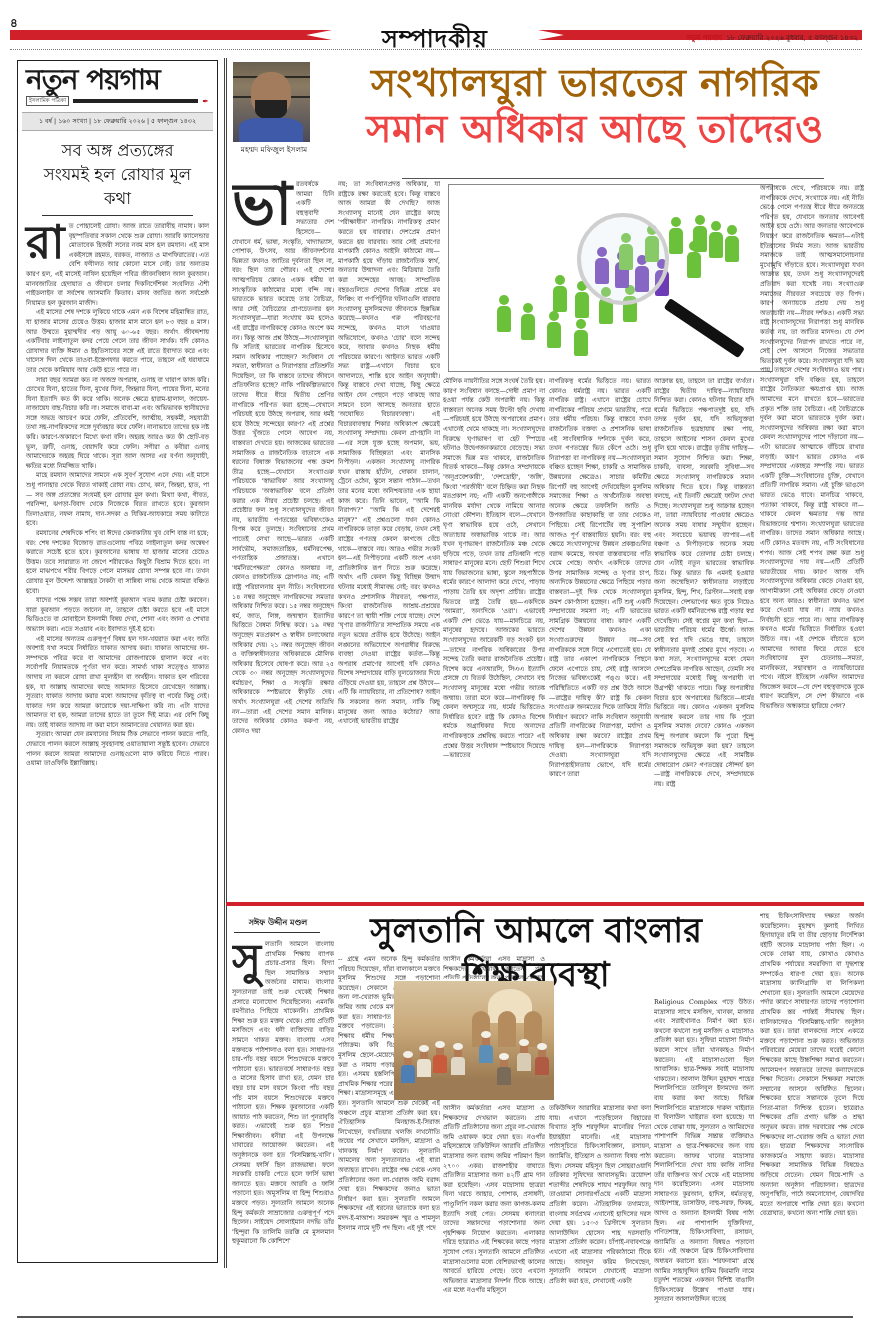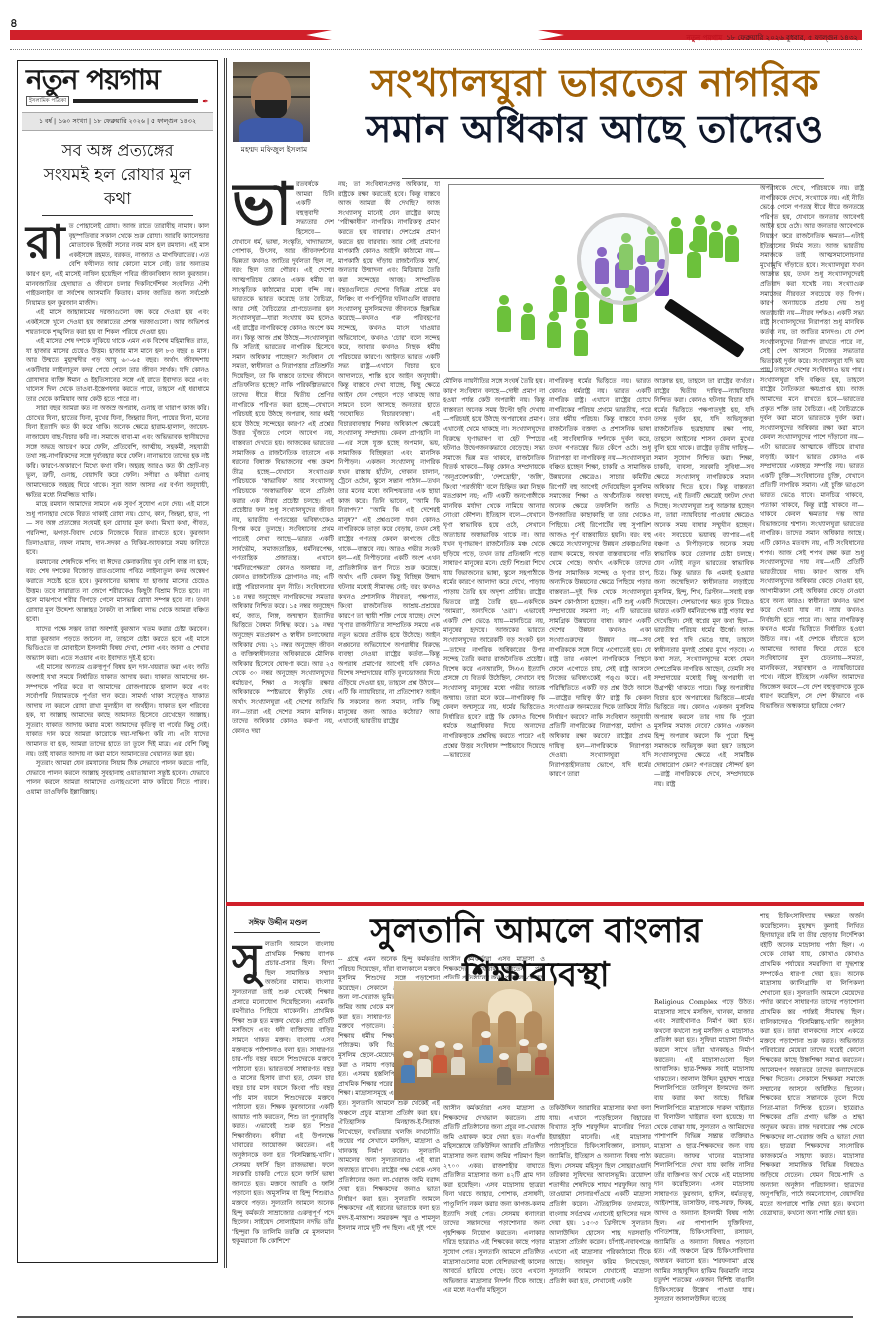--- a/index.html
+++ b/index.html
@@ -37,21 +37,21 @@
   .vsep{position:absolute;top:58px;left:224px;width:3px;height:1210px;border-left:1px solid #444;border-right:1px solid #444}
 
   
   .photo{position:absolute;left:233px;top:62px;width:77px;height:80px;background:linear-gradient(#6a5f4f,#8a7b62 30%,#4a4a59);overflow:hidden}
   .photo .shelf{position:absolute;left:0;right:0;height:2px;background:#2d2a26}
   .photo .face{position:absolute;left:18px;top:10px;width:40px;height:44px;border-radius:45% 45% 40% 40%;background:#a37c5e}
   .photo .beard{position:absolute;left:22px;top:38px;width:32px;height:20px;border-radius:0 0 50% 50%;background:#222}
   .photo .shirt{position:absolute;left:6px;top:56px;width:64px;height:30px;border-radius:30% 30% 0 0;background:#3e5aa8}
   .byline{position:absolute;left:230px;top:144px;width:88px;font-size:7.4px;text-align:center}
   .headline1{position:absolute;left:325px;top:60px;width:540px;font-size:38px;line-height:46px;color:#a16207;text-align:center;letter-spacing:0.5px}
-  .headline2{position:absolute;left:325px;top:106px;width:540px;font-size:38px;line-height:46px;color:#0f172a;text-align:center;letter-spacing:0.5px}
+  .headline2{position:absolute;left:325px;top:106px;width:540px;font-size:38px;line-height:46px;color:#ef4444;text-align:center;letter-spacing:0.5px}
   .underline1{position:absolute;left:402px;top:178px;width:422px;border-top:1px solid #555}
 
   .col{position:absolute;width:102px}
   .dropcap2{float:left;font-size:58px;line-height:48px;font-weight:bold;margin:0 4px 0 0;height:52px}
 
   .illus{position:absolute;left:448px;top:184px;width:325px;height:188px;border:1px solid #888;background:#fff;overflow:hidden}
   .person{position:absolute;width:14px}
   .person .h{width:10px;height:10px;border-radius:50%;margin:0 auto}
   .person .b{width:14px;height:26px;border-radius:5px 5px 2px 2px;margin-top:1px}
   .g .h,.g .b{background:#6cc13b}
@@ -75,20 +75,21 @@
   .illus2 .floor{position:absolute;left:0;right:0;bottom:0;height:22px;background:#9c7b55}
 
   .bottomrule{position:absolute;left:17px;top:1316px;width:836px;border-top:2px solid #555}
 </style>
 </head>
 <body>
 
 <div class="hdr">
   <div class="pgnum">৪</div>
   <div class="redbar l"></div>
+  <div class="sectitle">সম্পাদকীয়</div>
   <div class="redbar r"></div>
   <div class="dateline">
     <span class="brand">নতুন পয়গাম</span>
     <span>১৮ ফেব্রুয়ারি ২০২৬ বুধবার, ৫ ফাল্গুন ১৪৩২</span>
   </div>
   <div class="dotline"></div>
 </div>
 
 <div class="leftbox">
   <div class="masthead">
@@ -98,21 +99,20 @@
       <span class="bar"></span>
       <span class="pen">✒</span>
     </div>
   </div>
   <div class="issue">১ বর্ষ | ১৬০ সংখ্যা | ১৮ ফেব্রুয়ারি ২০২৬ | ৫ ফাল্গুন ১৪৩২</div>
   <h2 class="ltitle">সব অঙ্গ প্রত্যঙ্গের সংযমই হল রোযার মূল কথা</h2>
   <div class="ldivider"></div>
   <div class="lbody txt">
     <span class="dropcap">রা</span>
     <p class="noind">ত পোহালেই রোযা। আজ রাতে তারাবীহ নামায। কাল বৃহস্পতিবার সকাল থেকে শুরু রোযা। আরবি ক্যালেন্ডার মোতাবেক হিজরী সনের নবম মাস হল রমযান। এই মাস একইসঙ্গে রহমত, বরকত, নাজাত ও মাগফিরাতের। এত বেশি ফযীলত আর কোনো মাসে নেই। তার অন্যতম কারণ হল, এই মাসেই নাযিল হয়েছিল পবিত্র জীবনবিধান আল কুরআন। মানবজাতির হেদায়াত ও জীবনে চলার দিকনির্দেশিকা সংবলিত ঐশী গাইডলাইন বা সর্বশেষ আসমানি কিতাব। মানব জাতির জন্য সর্বশ্রেষ্ঠ নিয়ামত হল কুরআন মাজীদ।</p>
-    <p>এই মাসে জাহান্নামের দরজাগুলো বন্ধ করে দেওয়া হয় এবং একইসঙ্গে খুলে দেওয়া হয় জান্নাতের প্রশস্ত দরজাগুলো। আর অভিশপ্ত শয়তানকে শৃঙ্খলিত করা হয় বা শিকল পরিয়ে দেওয়া হয়।</p>
     <p>এই মাসের শেষ দশকে লুকিয়ে থাকে এমন এক বিশেষ মহিমান্বিত রাত, যা হাজার মাসের চেয়েও উত্তম। হাজার মাস মানে হল ৮৩ বছর ৪ মাস। আর উম্মতে মুহাম্মদীর গড় আয়ু ৬০-৬৫ বছর। অর্থাৎ জীবদ্দশায় একটিবার লাইলাতুল কদর পেয়ে গেলে তার জীবন সার্থক। যদি কোনও রোযাদার ব্যক্তি ঈমান ও ইহতিসাবের সঙ্গে এই রাতে ইবাদাত করে এবং খালেস দিল থেকে তাওবা-ইস্তেগফার করতে পারে, তাহলে এই ধরাধামে তার থেকে কামিয়াব আর কেউ হতে পারে না।</p>
     <p>সারা বছর আমরা কত না অজস্র অপরাধ, গুনাহ বা খারাপ কাজ করি। চোখের যিনা, হাতের যিনা, মুখের যিনা, জিহ্বার যিনা, পায়ের যিনা, মনের যিনা ইত্যাদি কত কী করে থাকি। অনেক ক্ষেত্রে হারাম-হালাল, জায়েয-নাজায়েয বাছ-বিচার করি না। সমাজে বাবা-মা এবং অভিভাবক স্থানীয়দের সঙ্গে অভদ্র আচরণ করে ফেলি, প্রতিবেশি, আত্মীয়, সহকর্মী, সহযাত্রী তথা সহ-নাগরিকদের সঙ্গে দুর্ব্যবহার করে ফেলি। নানাভাবে তাদের হক নষ্ট করি। কারণে-অকারণে মিথ্যে কথা বলি। অহরহ আরও কত কী ছোট-বড় ভুল, ত্রুটি, গুনাহ, বেয়াদবি করে ফেলি। সগীরা ও কবীরা গুনাহ আমাদেরকে অহরহ ঘিরে থাকে। সূরা আল আসর এর বর্ণনা অনুযায়ী, ক্ষতির মধ্যে নিমজ্জিত থাকি।</p>
     <p>মাহে রমযান আমাদের সামনে এক সুবর্ণ সুযোগ এনে দেয়। এই মাসে শুধু পানাহার থেকে বিরত থাকাই রোযা নয়। চোখ, কান, জিহ্বা, হাত, পা — সব অঙ্গ প্রত্যঙ্গের সংযমই হল রোযার মূল কথা। মিথ্যা কথা, গীবত, পরনিন্দা, ঝগড়া-বিবাদ থেকে নিজেকে বিরত রাখতে হবে। কুরআন তিলাওয়াত, নফল নামায, দান-সদকা ও যিকির-আযকারে সময় কাটাতে হবে।</p>
     <p>রমযানের শেষদিকে শপিং বা ঈদের কেনাকাটায় খুব বেশি ব্যস্ত না হয়ে; বরং শেষ দশকের বিজোড় রাতগুলোয় পবিত্র লাইলাতুল কদর অন্বেষণ করাতে সচেষ্ট হতে হবে। কুরআনের ভাষায় যা হাজার মাসের চেয়েও উত্তম। তবে সারারাত না জেগে শরীরকেও কিছুটা বিশ্রাম দিতে হবে। না হলে মাঝপথে শরীর বিগড়ে গেলে মাসভর রোযা সম্পন্ন হবে না। তখন রোযার মূল উদ্দেশ্য আল্লাহর নৈকট্য বা সান্নিধ্য লাভ থেকে আমরা বঞ্চিত হবো।</p>
     <p>যাদের পক্ষে সম্ভব তারা অবশ্যই কুরআন খতম করার চেষ্টা করবেন। যারা কুরআন পড়তে জানেন না, তাহলে চেষ্টা করতে হবে এই মাসে ভিডিওতে বা মোবাইলে ইসলামী বিষয় দেখা, শোনা এবং জানা ও শেখার অভ্যাস করা। এতে সওয়াব এবং ইবাদাত দুই-ই হবে।</p>
     <p>এই মাসের অন্যতম গুরুত্বপূর্ণ বিষয় হল দান-খয়রাত করা এবং অতি অবশ্যই যথা সময়ে নির্ধারিত যাকাত আদায় করা। যাকাত আমাদের ধন-সম্পদকে পবিত্র করে বা আমাদের রোজগারকে হালাল করে এবং সর্বোপরি নিয়ামতকে পূর্ণতা দান করে। সামর্থ্য থাকা সত্ত্বেও যাকাত আদায় না করলে রোযা রাখা মূল্যহীন বা অর্থহীন। যাকাত হল গরিবের হক, যা আল্লাহ আমাদের কাছে আমানত হিসেবে রেখেছেন আল্লাহ। সুতরাং যাকাত আদায় করার মধ্যে আমাদের কৃতিত্ব বা গর্বের কিছু নেই। যাকাত দান করে আমরা কারোকে দয়া-দাক্ষিণ্য করি না। এটা যাদের আমানত বা হক, আমরা তাদের হাতে তা তুলে দিই মাত্র। এর বেশি কিছু নয়। তাই যাকাত আদায় না করা মানে আমানতের খেয়ানত করা হয়।</p>
     <p>সুতরাং আমরা যেন রমযানের সিয়াম ঠিক সেভাবে পালন করতে পারি, যেভাবে পালন করলে আল্লাহ সুবহানাহু ওয়াতায়ালা সন্তুষ্ট হবেন। যেভাবে পালন করলে আমরা আমাদের গুনাহগুলো মাফ করিয়ে নিতে পারব। ওয়ামা তাওফিকি ইল্লাবিল্লাহ।</p>
   </div>
 </div>
 

